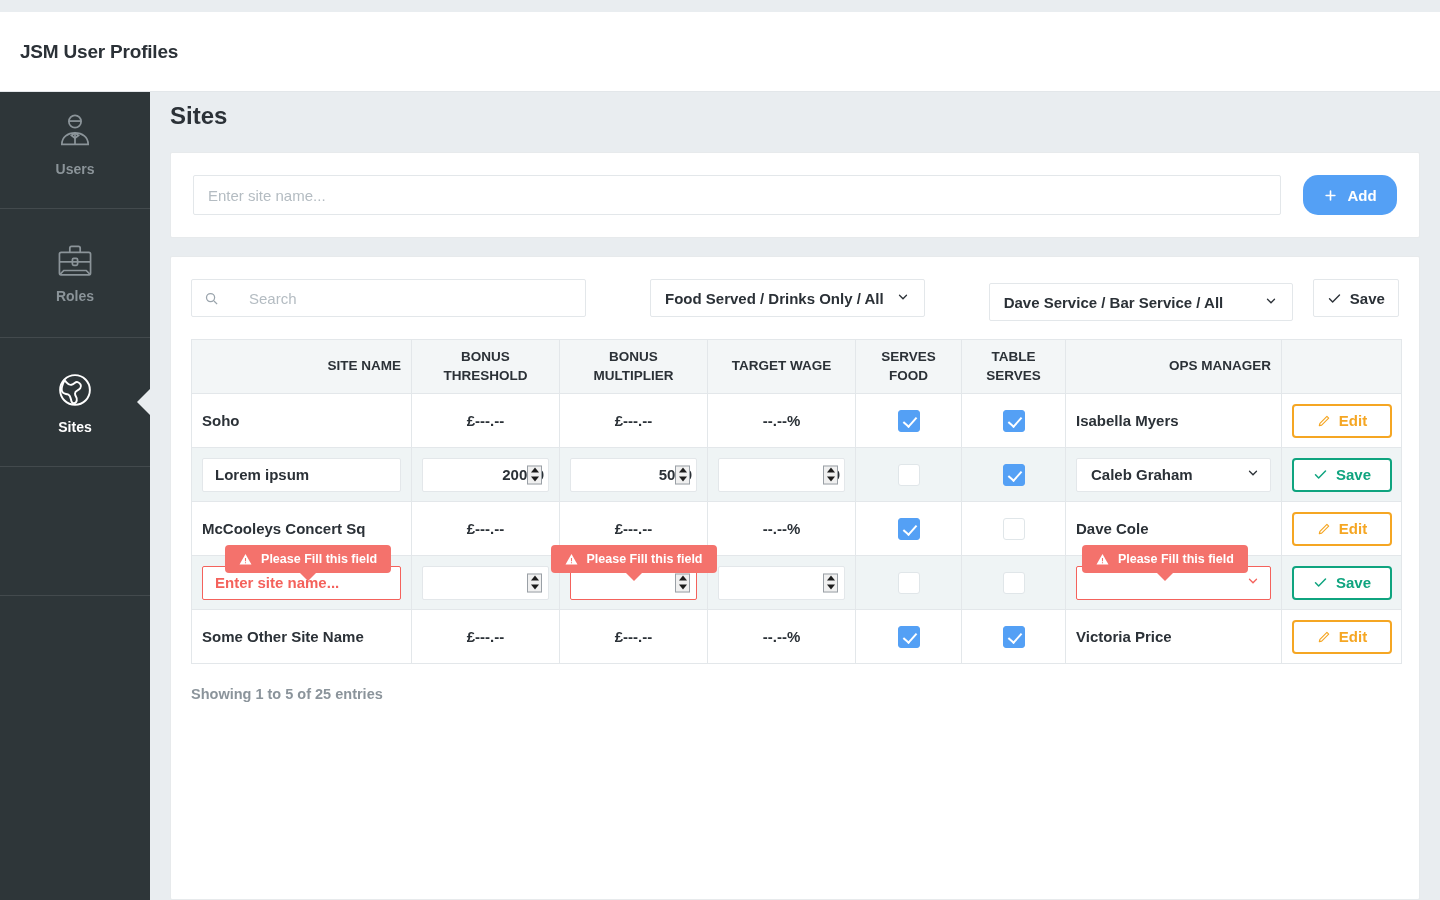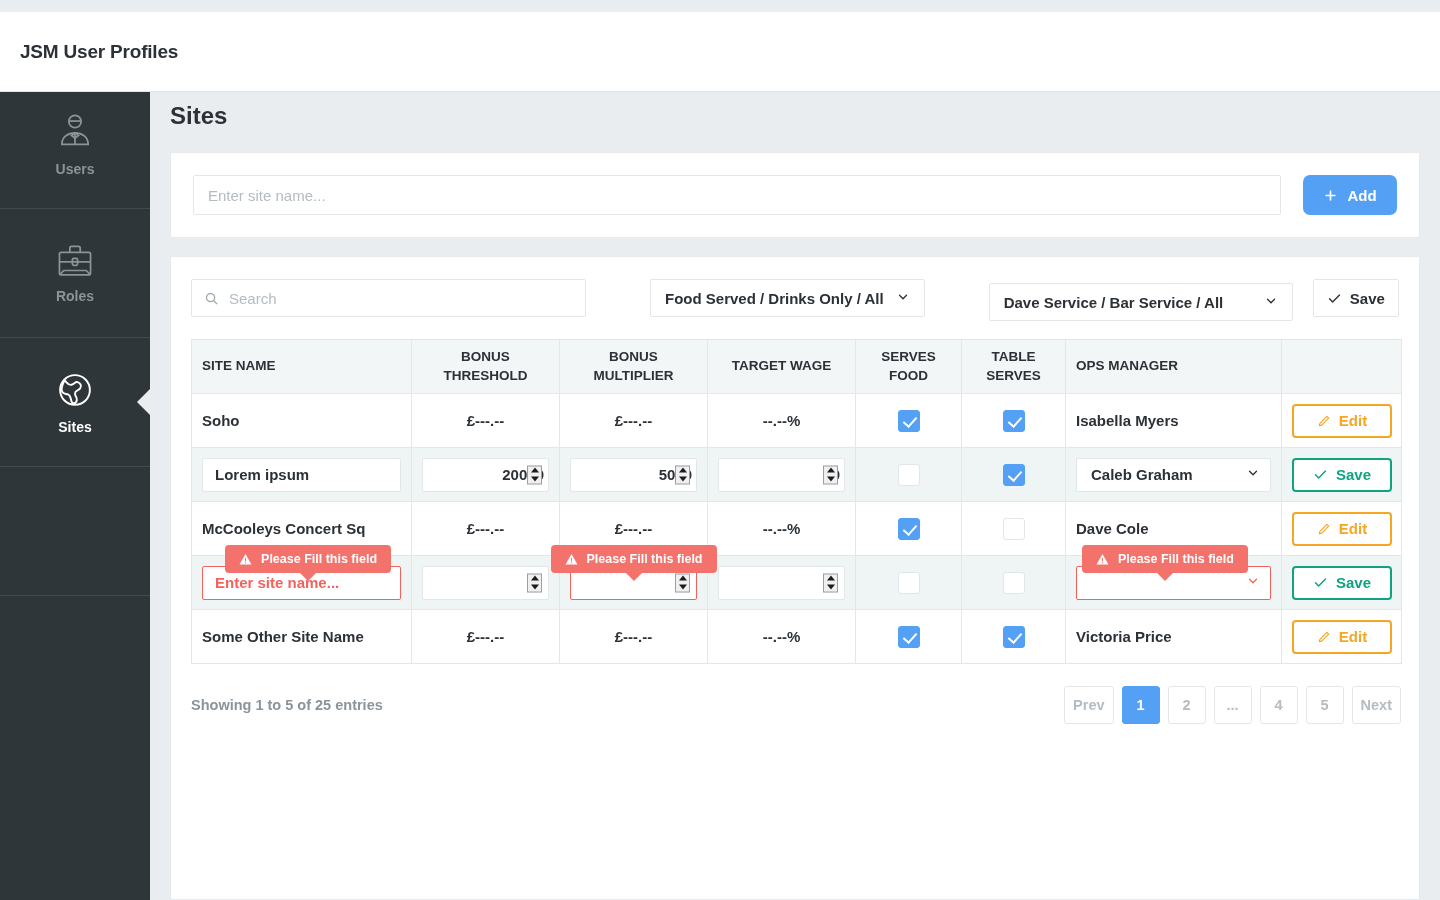--- a/index.html
+++ b/index.html
@@ -88,41 +88,41 @@
     flex: 1; height: 40px;
     border: 1px solid #e3e7ea; border-radius: 2px;
     padding: 0 14px;
     font-family: "Liberation Sans", sans-serif;
     font-size: 15px; color: #2b3137;
     background: #fff; outline: none;
   }
   .site-name-input::placeholder { color: #b4bcc2; }
   .btn-add {
     width: 94px; height: 40px;
-    background: #54a0f5; border: none; border-radius: 7px;
+    background: #54a0f5; border: none; border-radius: 15px;
     color: #fff; font-size: 15px; font-weight: bold;
     font-family: "Liberation Sans", sans-serif;
     display: flex; align-items: center; justify-content: center; gap: 9px;
     cursor: pointer;
   }
 
   
   .table-card { margin-top: 18px; padding: 22px 20px 28px 20px; height: 644px; }
 
   .filters { display: flex; align-items: flex-start; gap: 20px; }
   .search-wrap {
     width: 446px; height: 38px;
     border: 1px solid #e3e7ea; border-radius: 2px;
     display: flex; align-items: center; gap: 10px;
     padding: 0 12px; background: #fff;
   }
   .search-wrap input {
     flex: 1; border: none; outline: none;
     font-family: "Liberation Sans", sans-serif;
-    font-size: 15px; color: #2b3137; background: transparent;
+    font-size: 15px; color: #2b3137; background: transparent; margin-left: 20px;
   }
   .search-wrap input::placeholder { color: #b4bcc2; }
 
   .sel {
     border: 1px solid #e3e7ea; border-radius: 2px;
     background: #fff; height: 38px;
     display: flex; align-items: center;
     padding: 0 14px; gap: 12px;
     font-size: 15px; font-weight: bold; color: #2b3137;
     cursor: pointer;
@@ -177,21 +177,21 @@
 
   .c-name   { width: 220px; text-align: left; }
   .c-thr    { width: 148px; text-align: center; }
   .c-mul    { width: 148px; text-align: center; }
   .c-wage   { width: 148px; text-align: center; }
   .c-food   { width: 106px; text-align: center; }
   .c-table  { width: 104px; text-align: center; }
   .c-ops    { width: 216px; text-align: left; }
   .c-act    { width: 120px; text-align: center; }
 
-  th.c-name, th.c-ops { text-align: left; }
+  th.c-name, th.c-ops { text-align: right; }
   th.c-thr, th.c-mul, th.c-wage, th.c-food, th.c-table { text-align: center; }
 
   
   .cb {
     width: 22px; height: 22px; display: inline-block;
     border-radius: 3px; border: 1px solid #e0e6e9;
     background: #fff; vertical-align: middle; cursor: pointer;
     position: relative;
   }
   .cb.on { background: #54a0f5; border-color: #54a0f5; }
@@ -623,25 +623,16 @@
               <span>Edit</span>
             </span>
           </td>
         </tr>
 
       </tbody>
     </table>
 
     <div class="tfoot">
       <div class="showing">Showing 1 to 5 of 25 entries</div>
-      <div class="pager">
-        <span class="pg">Prev</span>
-        <span class="pg active">1</span>
-        <span class="pg">2</span>
-        <span class="pg">...</span>
-        <span class="pg">4</span>
-        <span class="pg">5</span>
-        <span class="pg">Next</span>
-      </div>
     </div>
 
   </div>
 </div>
 
 </body></html>

